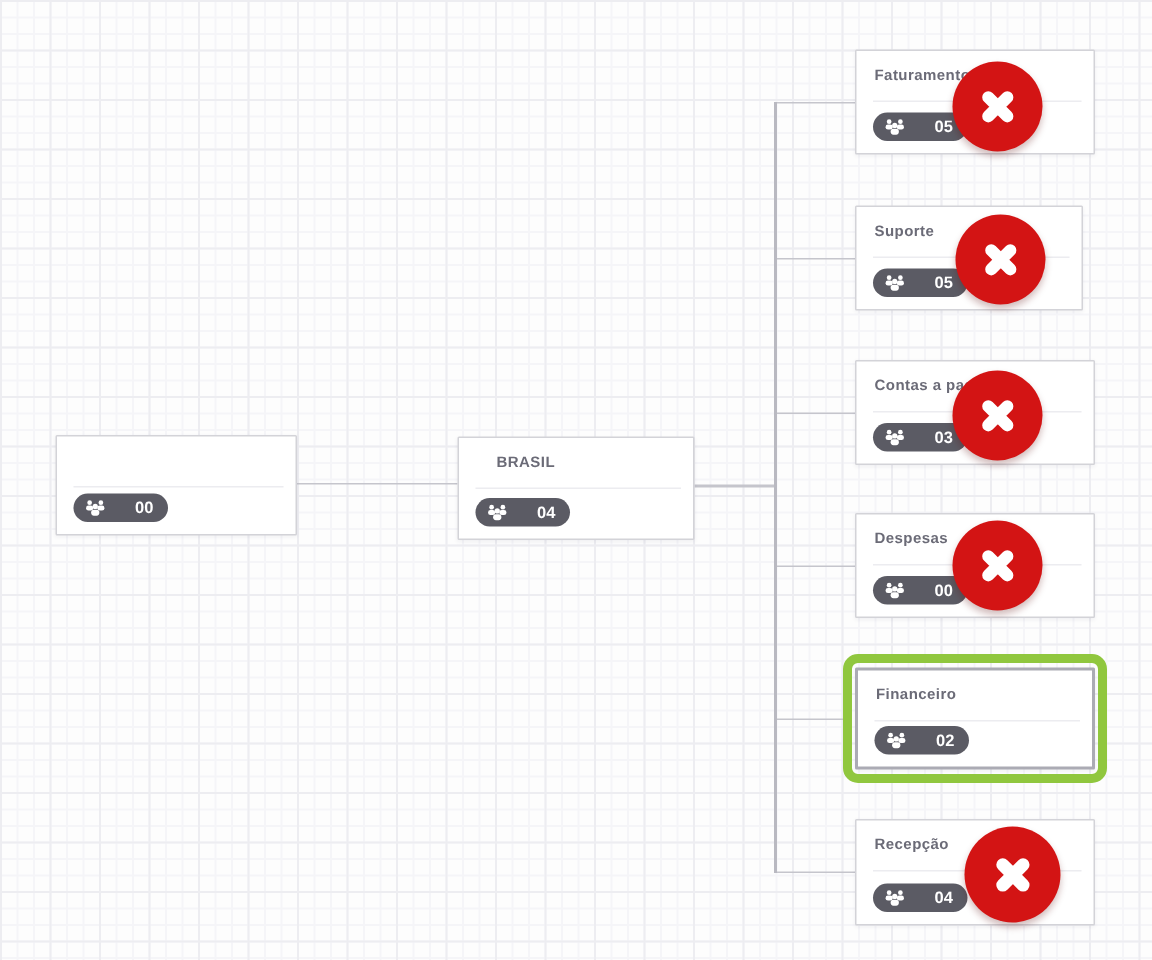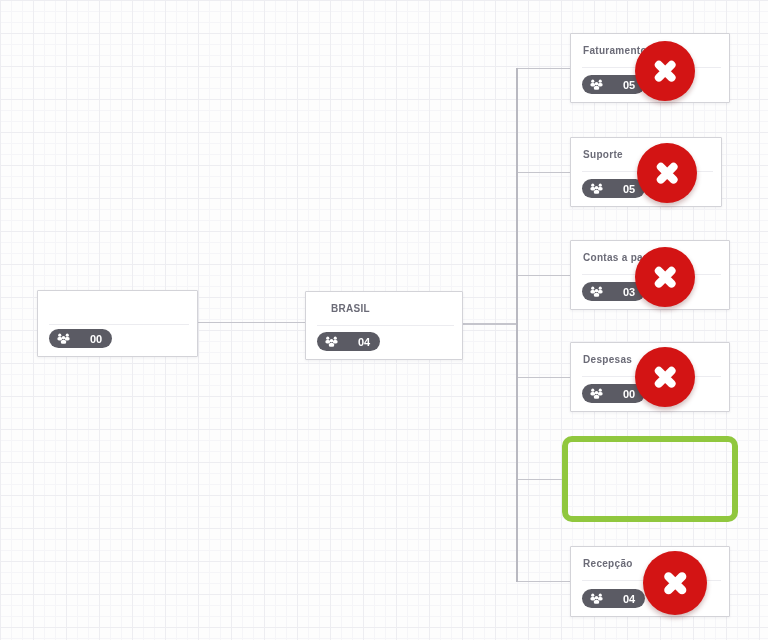--- a/index.html
+++ b/index.html
@@ -184,20 +184,37 @@
         </svg>
       </span>
       <span class="badge-count">00</span>
     </div>
   </div>
     <div class="delete-btn" style="left: 635px; top: 347px; width: 60px; height: 60px; background: rgb(211, 20, 20);">
     <svg viewBox="0 0 24 24" fill="none" stroke="#ffffff" stroke-width="6" stroke-linecap="round">
       <path d="M7.3 7.3 L16.7 16.7 M16.7 7.3 L7.3 16.7"></path>
     </svg>
   </div>
+    <div class="node selected" style="left: 570px; top: 445px; width: 160px; height: 68px;">
+    <div class="node-title" style="left: 12px;">Financeiro</div>
+    <div class="node-divider"></div>
+    <div class="badge" style="background: rgb(91, 91, 100);">
+      <span class="badge-icon">
+        <svg width="15" height="13" viewBox="0 0 24 20" fill="#ffffff">
+          <circle cx="6" cy="4.6" r="2.5"></circle>
+          <rect x="2.2" y="7.6" width="7.6" height="5.4" rx="2.6"></rect>
+          <circle cx="18" cy="4.6" r="2.5"></circle>
+          <rect x="14.2" y="7.6" width="7.6" height="5.4" rx="2.6"></rect>
+          <circle cx="12" cy="8.6" r="2.8"></circle>
+          <rect x="7.6" y="12.2" width="8.8" height="6.2" rx="3"></rect>
+        </svg>
+      </span>
+      <span class="badge-count">02</span>
+    </div>
+  </div>
     <div class="selection-frame" style="left: 562px; top: 436px; width: 176px; height: 86px; border-color: rgb(144, 199, 62);"></div>
     <div class="node" style="left: 570px; top: 546px; width: 160px; height: 71px;">
     <div class="node-title" style="left: 12px;">Recepção</div>
     <div class="node-divider"></div>
     <div class="badge" style="background: rgb(91, 91, 100);">
       <span class="badge-icon">
         <svg width="15" height="13" viewBox="0 0 24 20" fill="#ffffff">
           <circle cx="6" cy="4.6" r="2.5"></circle>
           <rect x="2.2" y="7.6" width="7.6" height="5.4" rx="2.6"></rect>
           <circle cx="18" cy="4.6" r="2.5"></circle>

